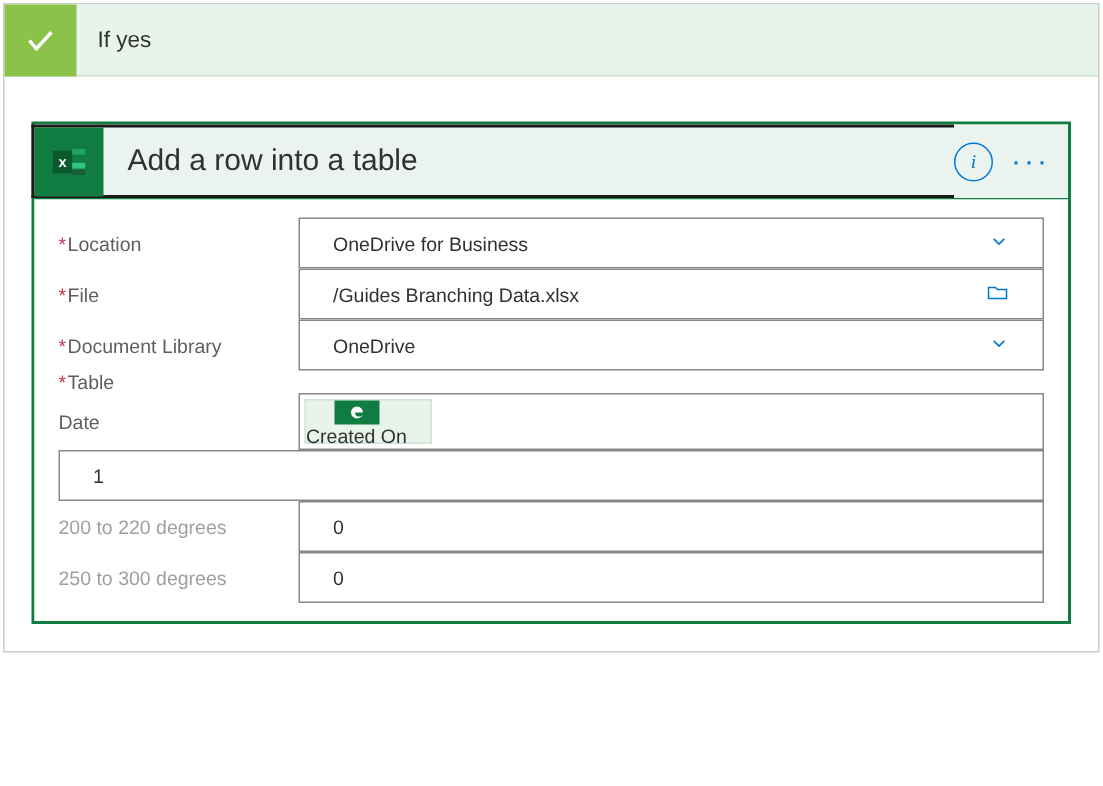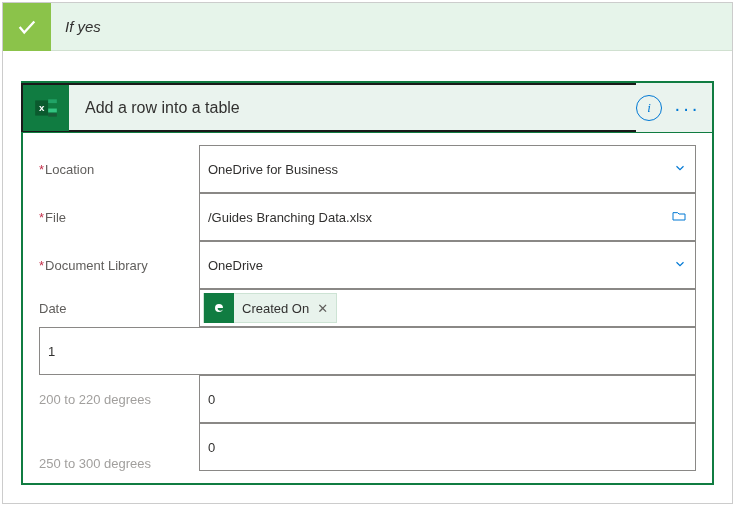--- a/index.html
+++ b/index.html
@@ -30,21 +30,20 @@
       background: #8bc34a;
       display: flex;
       align-items: center;
       justify-content: center;
       color: #fff;
     }
     .condition-title {
       padding-left: 14px;
       font-size: 15px;
       color: #323130;
-      font-style: italic;
     }
     .spacer { height: 30px; }
     
     .action-card {
       margin: 0 18px 18px 18px;
       border: 2px solid #107c41;
     }
     .action-header {
       display: flex;
       align-items: center;
@@ -66,21 +65,21 @@
       height: 46px;
       background: #107c41;
       display: flex;
       align-items: center;
       justify-content: center;
       color: #fff;
       flex-shrink: 0;
     }
     .action-title {
       padding-left: 16px;
-      font-size: 16px;
+      font-size: 20px;
       color: #323130;
     }
     .action-header-right {
       display: flex;
       align-items: center;
       padding-right: 12px;
       gap: 12px;
     }
     .info-btn {
       width: 26px;
@@ -105,40 +104,40 @@
     }
     
     .card-body {
       padding: 12px 16px 12px 16px;
       background: #fff;
     }
     .row {
       display: flex;
       align-items: center;
     }
-    .row:last-child { margin-bottom: 0; align-items: flex-end; }
+    .row:last-child { margin-bottom: 0; }
     .label {
       width: 160px;
       font-size: 13px;
       color: #605e5c;
       flex-shrink: 0;
     }
     .label.required::before {
       content: "*";
       color: #c4314b;
       margin-right: 1px;
     }
     .label.faded { color: #a19f9d; }
     .control {
       flex: 1;
       border: 1px solid #8a8886;
-      height: 48px;
-      display: flex;
-      align-items: center;
-      padding: 0 8px;
+      height: 34px;
+      display: flex;
+      align-items: center;
+      padding: 0 22px;
       background: #fff;
       font-size: 13px;
       color: #323130;
       position: relative;
     }
     .control .value { flex: 1; }
     .chevron { color: #0078d4; }
     .folder-icon { color: #0078d4; }
     
     .token-control {
@@ -149,20 +148,21 @@
       align-items: center;
       background: #fff;
     }
     .token {
       display: inline-flex;
       align-items: center;
       background: #e8f3ec;
       border: 1px solid #cde3d4;
       height: 30px;
       padding-right: 8px;
+      flex-direction: column;
     }
     .token-icon {
       width: 30px;
       height: 30px;
       background: #107c41;
       display: flex;
       align-items: center;
       justify-content: center;
       color: #fff;
       margin-right: 8px;
@@ -246,20 +246,21 @@
           <span class="value">OneDrive</span>
           <span class="chevron">
             <svg width="14" height="14" viewBox="0 0 24 24" fill="none" stroke="#0078d4" stroke-width="2">
                 <polyline points="6,9 12,15 18,9"></polyline>
               </svg>
           </span>
         </div>
       </div>
 
       <div class="row">
+        <div class="label required">Table</div>
       </div>
 
       <div class="row">
         <div class="label">Date</div>
         <div class="token-control">
           <div class="token">
             <div class="token-icon">
               <svg width="16" height="16" viewBox="0 0 24 24" fill="white">
                   <path d="M6 12 a6 6 0 0 1 12 0 a6 6 0 0 1 -12 0 M10 12 a4 4 0 0 0 8 0" fill-rule="evenodd"></path>
                 </svg>

